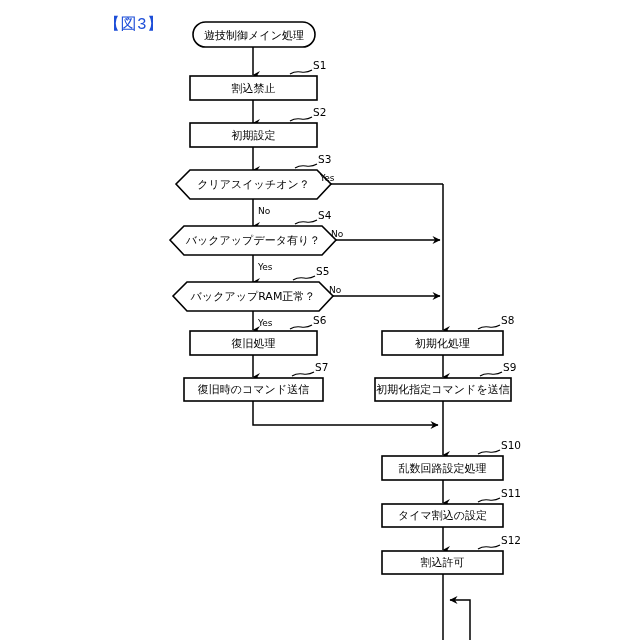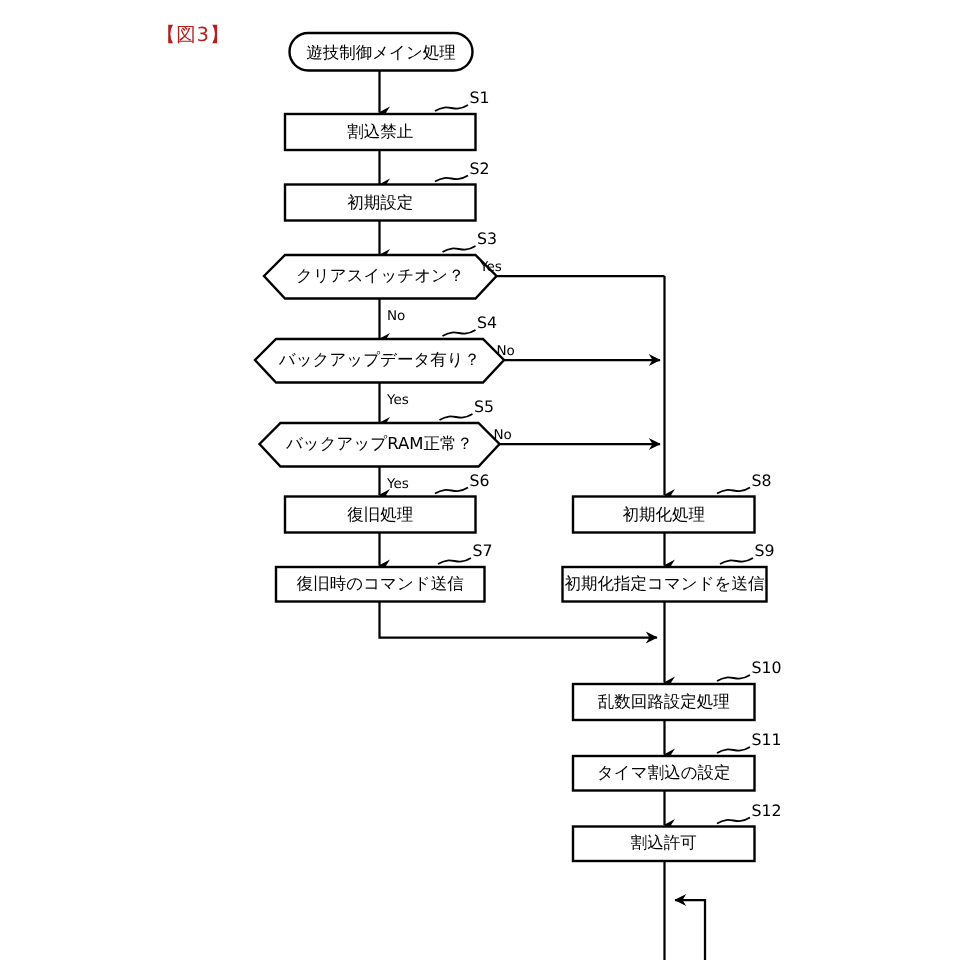--- a/index.html
+++ b/index.html
@@ -12,24 +12,25 @@
     width: 640px;
     height: 640px;
     background: #ffffff;
     font-family: "DejaVu Sans", "Liberation Sans", sans-serif;
     overflow: hidden;
   }
   #fig-label {
     position: absolute;
     left: 104px;
     top: 14px;
-    font-size: 13px;
-    color: #b91c1c;
+    font-size: 16px;
+    color: #1d4ed8;
     letter-spacing: 0.5px;
     white-space: nowrap;
+    font-family: Liberation Mono, monospace;
   }
   svg#flow {
     position: absolute;
     left: 0;
     top: 0;
     width: 640px;
     height: 640px;
   }
   .node-shape {
     fill: #ffffff;

